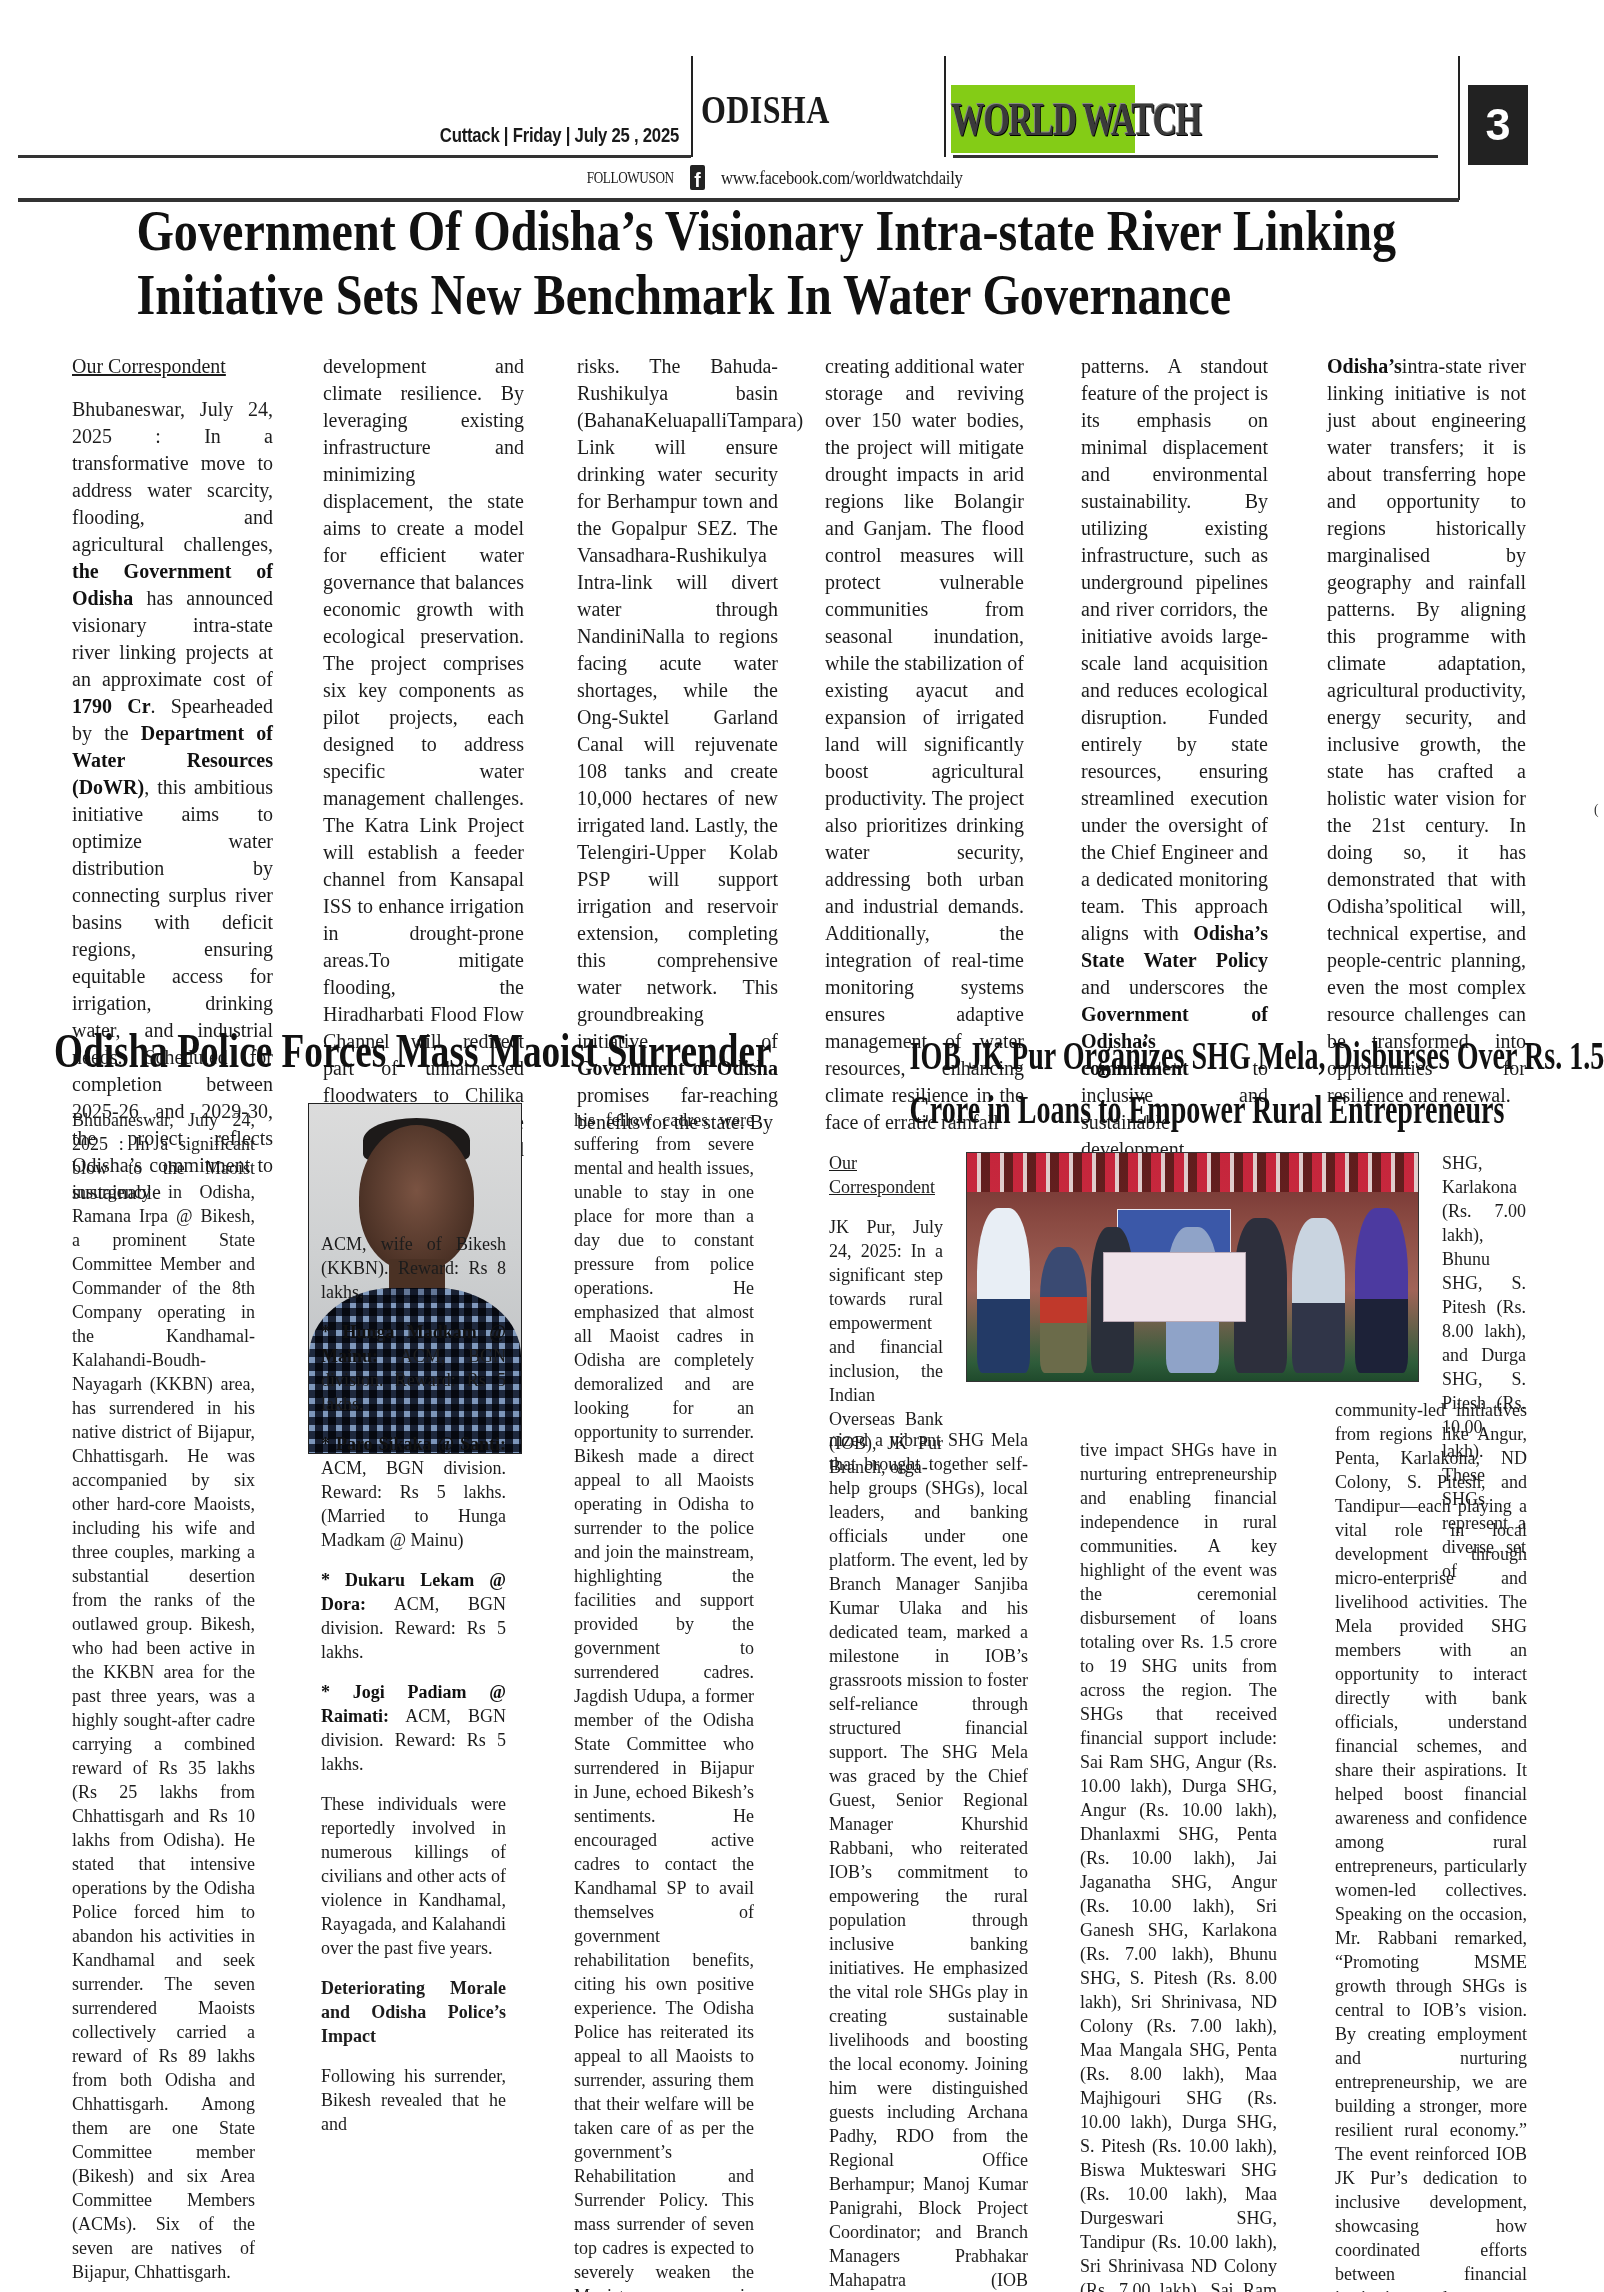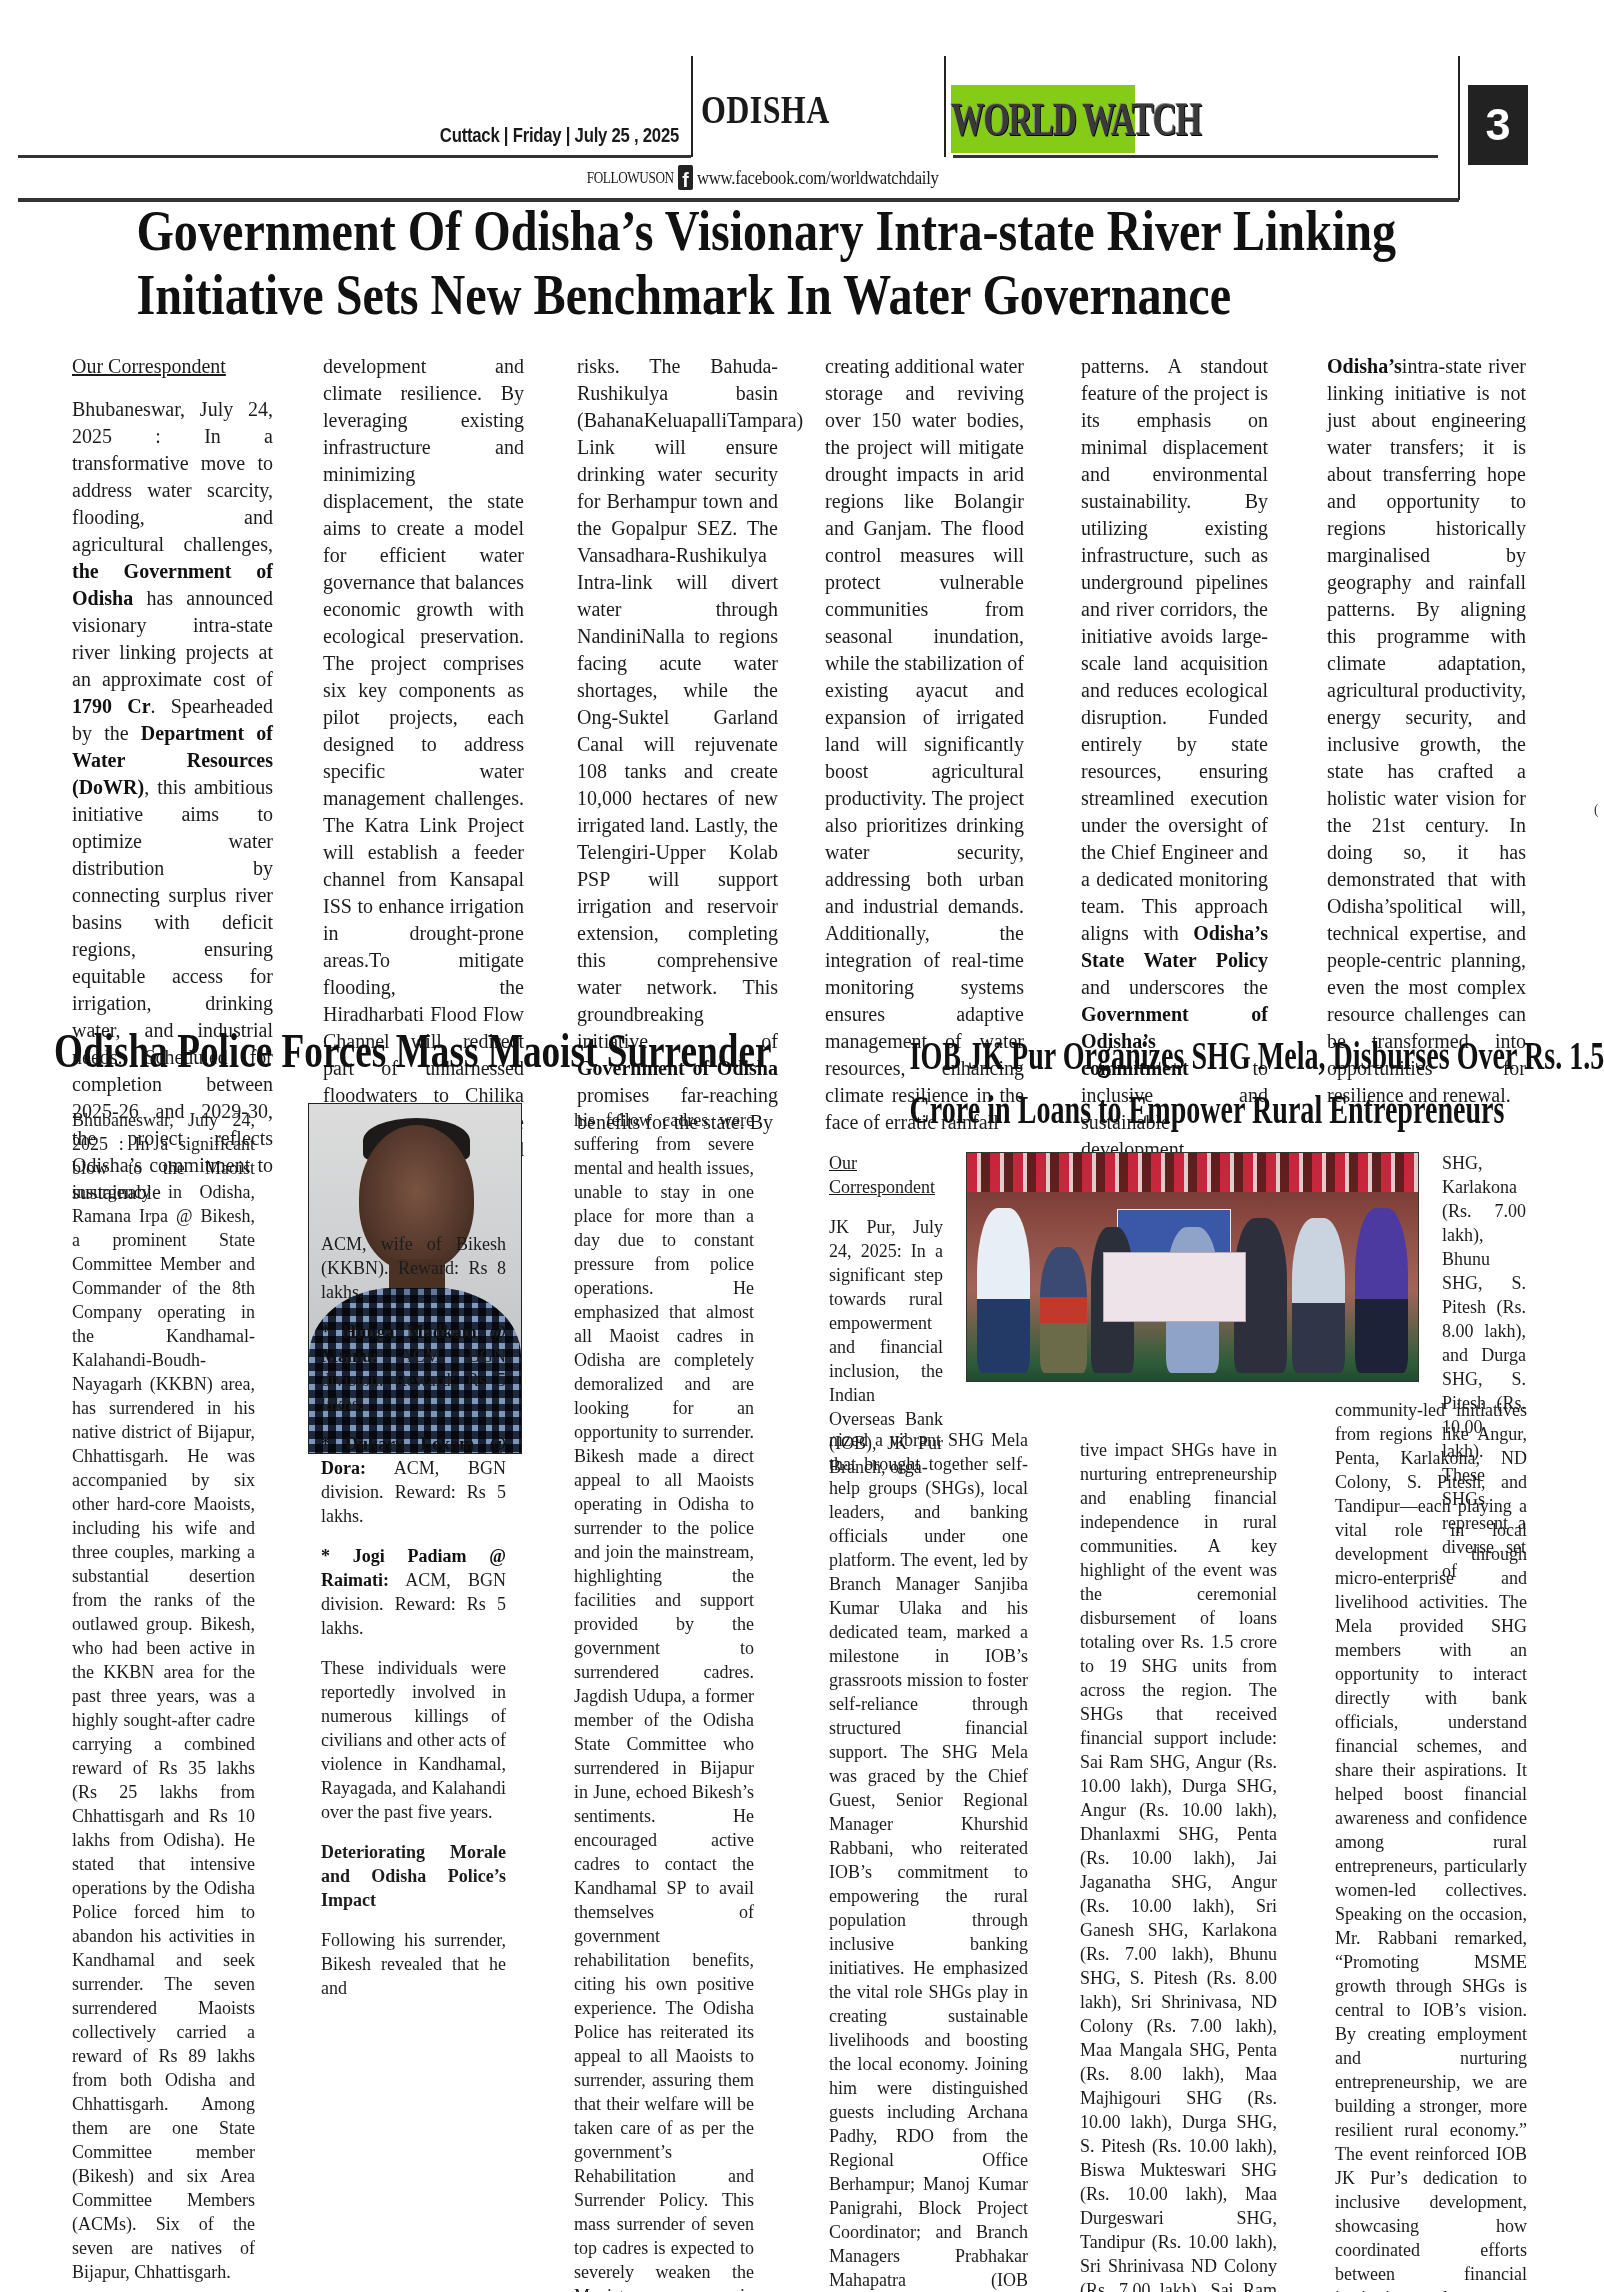--- a/index.html
+++ b/index.html
@@ -31,21 +31,21 @@
     text-shadow: 1px 1px 0 #000, -1px -1px 0 #888;
   }
   .mh-rule-right { position: absolute; left: 953px; top: 155px; width: 485px; height: 2.9px; background: #333; }
   .mh-vline3 { position: absolute; left: 1458px; top: 56px; width: 1.9px; height: 144px; background: #222; }
   .mh-pagenum {
     position: absolute; left: 1468px; top: 85px; width: 60px; height: 80px; background: #222;
     color: #fff; font-family: "Liberation Sans", sans-serif; font-weight: bold; font-size: 45px;
     display: flex; align-items: center; justify-content: center;
   }
   .mh-follow {
-    position: absolute; left: 565px; top: 165px; display: flex; align-items: center; gap: 4px;
+    position: absolute; left: 565px; top: 165px; display: flex; align-items: center; gap: 16px;
   }
   .mh-follow .label {
     font-family: "Liberation Serif", serif; font-size: 16.5px; transform: scaleX(0.8); transform-origin: right center;
     letter-spacing: -0.5px;
   }
   .fb-icon {
     width: 15.5px; height: 25px; background: #222; color: #fff; font-family: "Liberation Sans", sans-serif;
     font-weight: bold; font-size: 19.4px; display: flex; align-items: flex-end; justify-content: center;
     border-radius: 1.9px; line-height: 1;
   }
@@ -212,20 +212,21 @@
 <div class="photo-maoist" title="Portrait of surrendered Maoist Ramana Irpa @ Bikesh">
   <div class="hair"></div>
   <div class="head"></div>
   <div class="neck"></div>
   <div class="shirt"></div>
 </div>
 
 <div class="col lower m2">
   <p>ACM, wife of Bikesh (KKBN). Reward: Rs 8 lakhs.</p>
   <p><b>* Hunga Madkam @ Mainu:</b> <span>ACM, BGN division. Reward: Rs 5 lakhs.</span></p>
+  <p><b>* Paro Sikaka @ Santi:</b> <span>ACM, BGN division. Reward: Rs 5 lakhs. (Married to Hunga Madkam @ Mainu)</span></p>
   <p><b>* Dukaru Lekam @ Dora:</b> <span>ACM, BGN division. Reward: Rs 5 lakhs.</span></p>
   <p><b>* Jogi Padiam @ Raimati:</b> <span>ACM, BGN division. Reward: Rs 5 lakhs.</span></p>
   <p>These individuals were reportedly involved in numerous killings of civilians and other acts of violence in Kandhamal, Rayagada, and Kalahandi over the past five years.</p>
   <p class="sub">Deteriorating Morale and Odisha Police’s Impact</p>
   <p>Following his surrender, Bikesh revealed that he and</p>
 </div>
 
 <div class="col lower m3">
   <p>his fellow cadres were suffering from severe mental and health issues, unable to stay in one place for more than a day due to constant pressure from police operations. He emphasized that almost all Maoist cadres in Odisha are completely demoralized and are looking for an opportunity to surrender. Bikesh made a direct appeal to all Maoists operating in Odisha to surrender to the police and join the mainstream, highlighting the facilities and support provided by the government to surrendered cadres. Jagdish Udupa, a former member of the Odisha State Committee who surrendered in Bijapur in June, echoed Bikesh’s sentiments. He encouraged active cadres to contact the Kandhamal SP to avail themselves of government rehabilitation benefits, citing his own positive experience. The Odisha Police has reiterated its appeal to all Maoists to surrender, assuring them that their welfare will be taken care of as per the government’s Rehabilitation and Surrender Policy. This mass surrender of seven top cadres is expected to severely weaken the Maoist presence in Odisha, especially under the new leadership of Sanjeeb Panda as Chief of Anti-Naxal Operations. The significant number of recent surrenders suggests a growing crisis within the Maoist ranks in the state. Tathya</p>
 </div>

